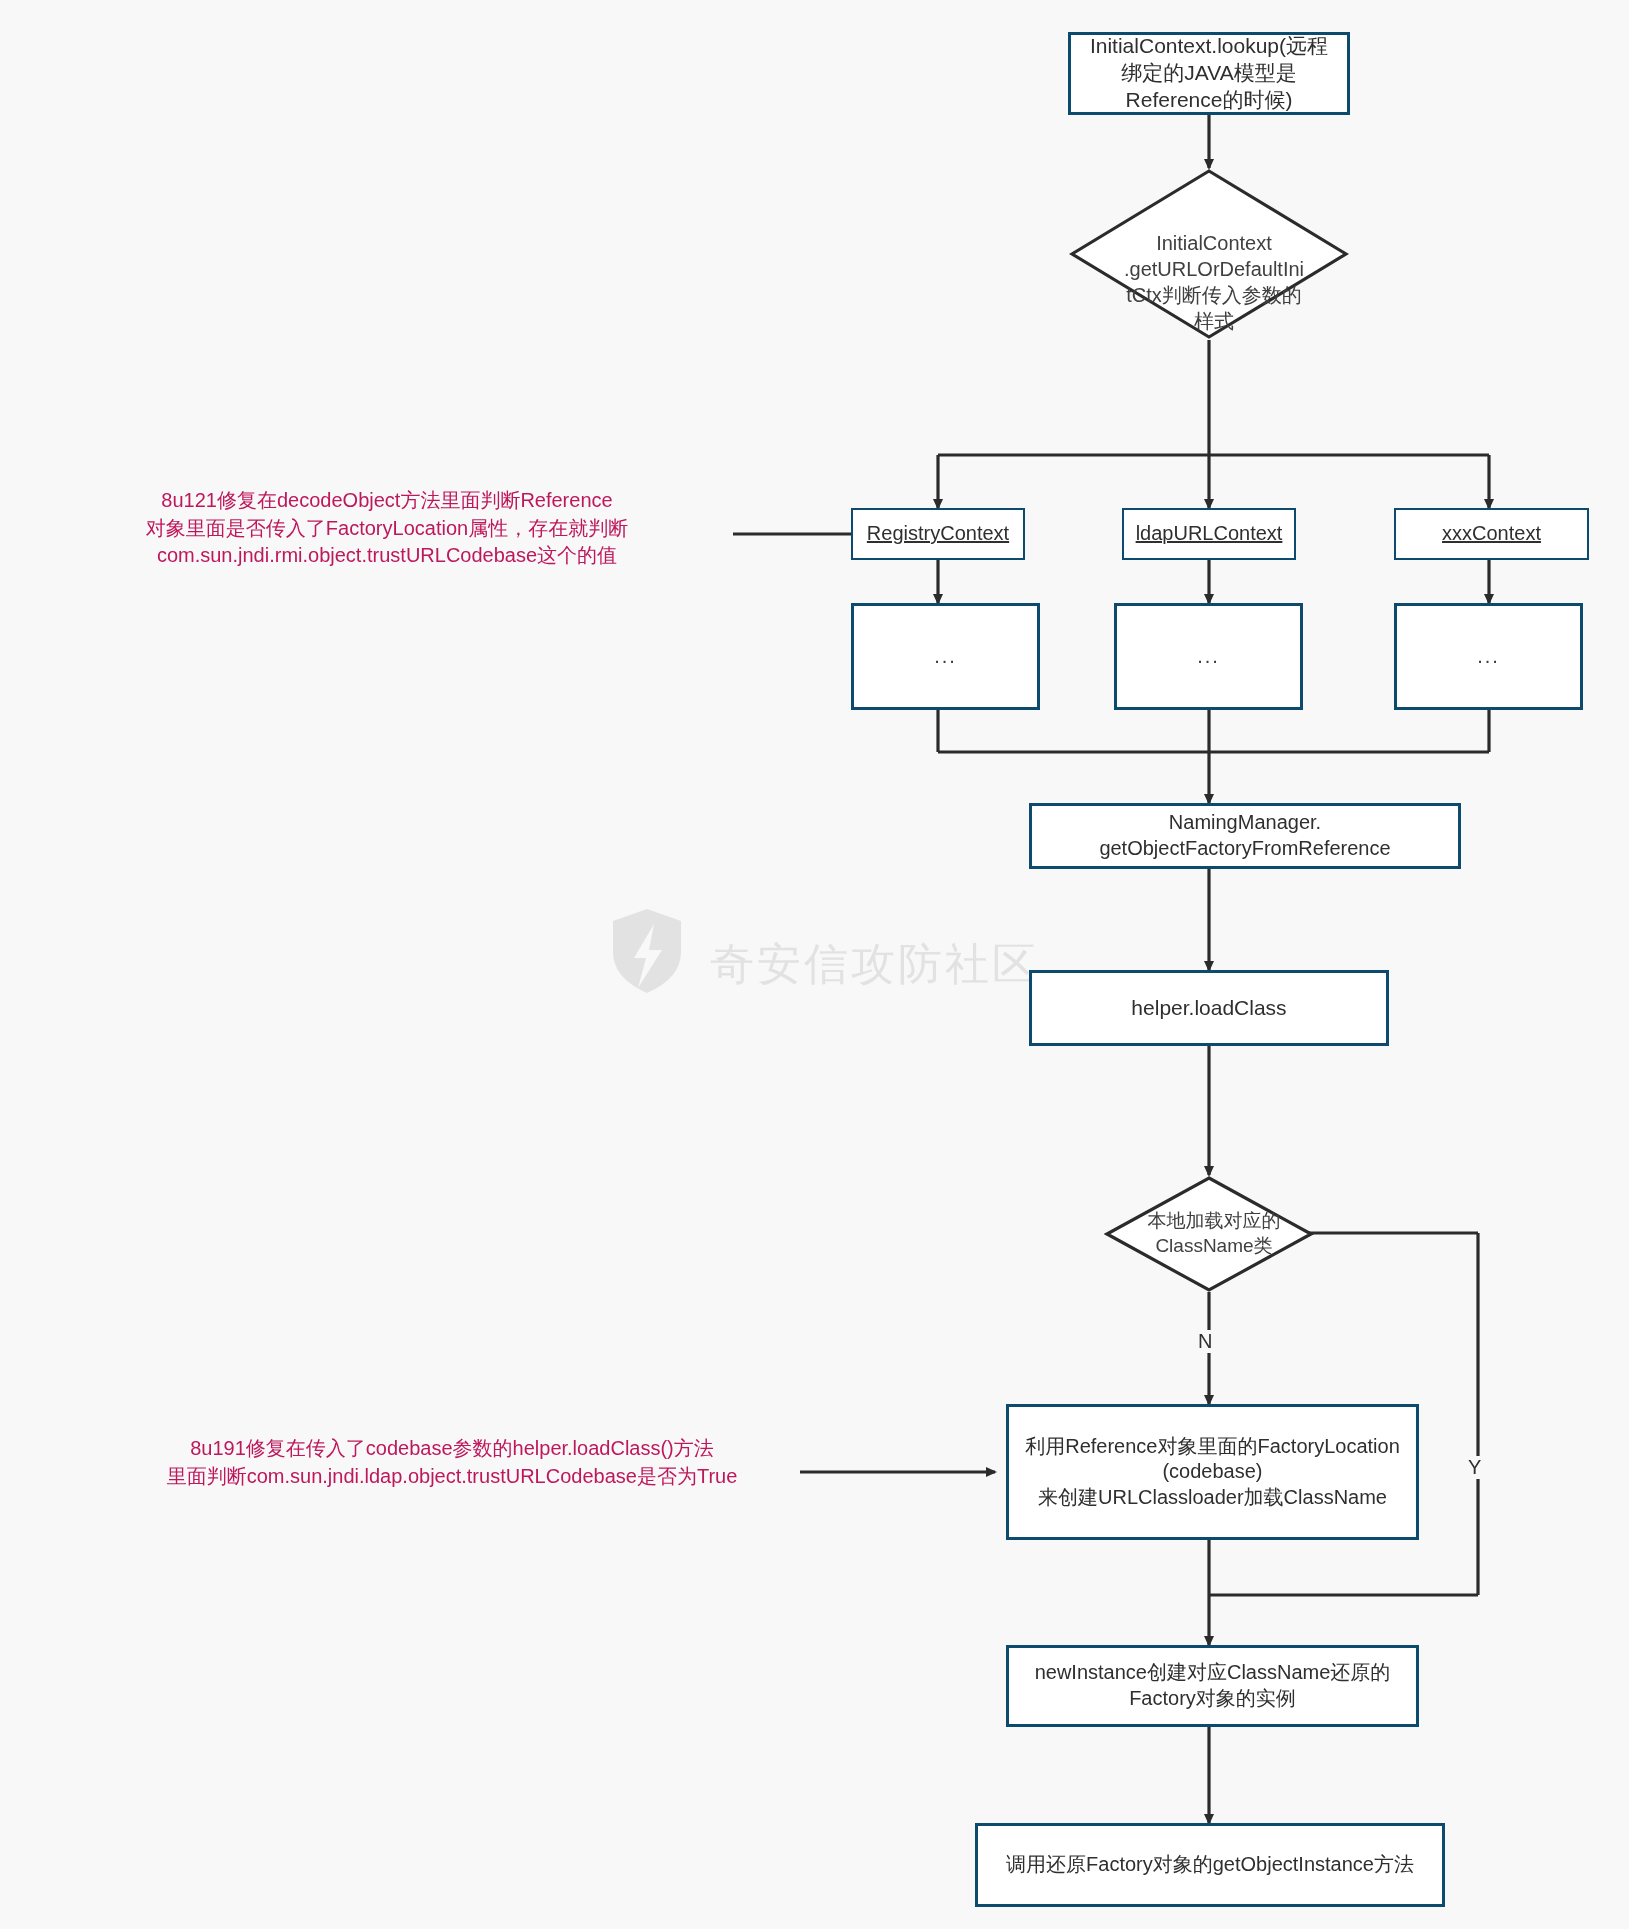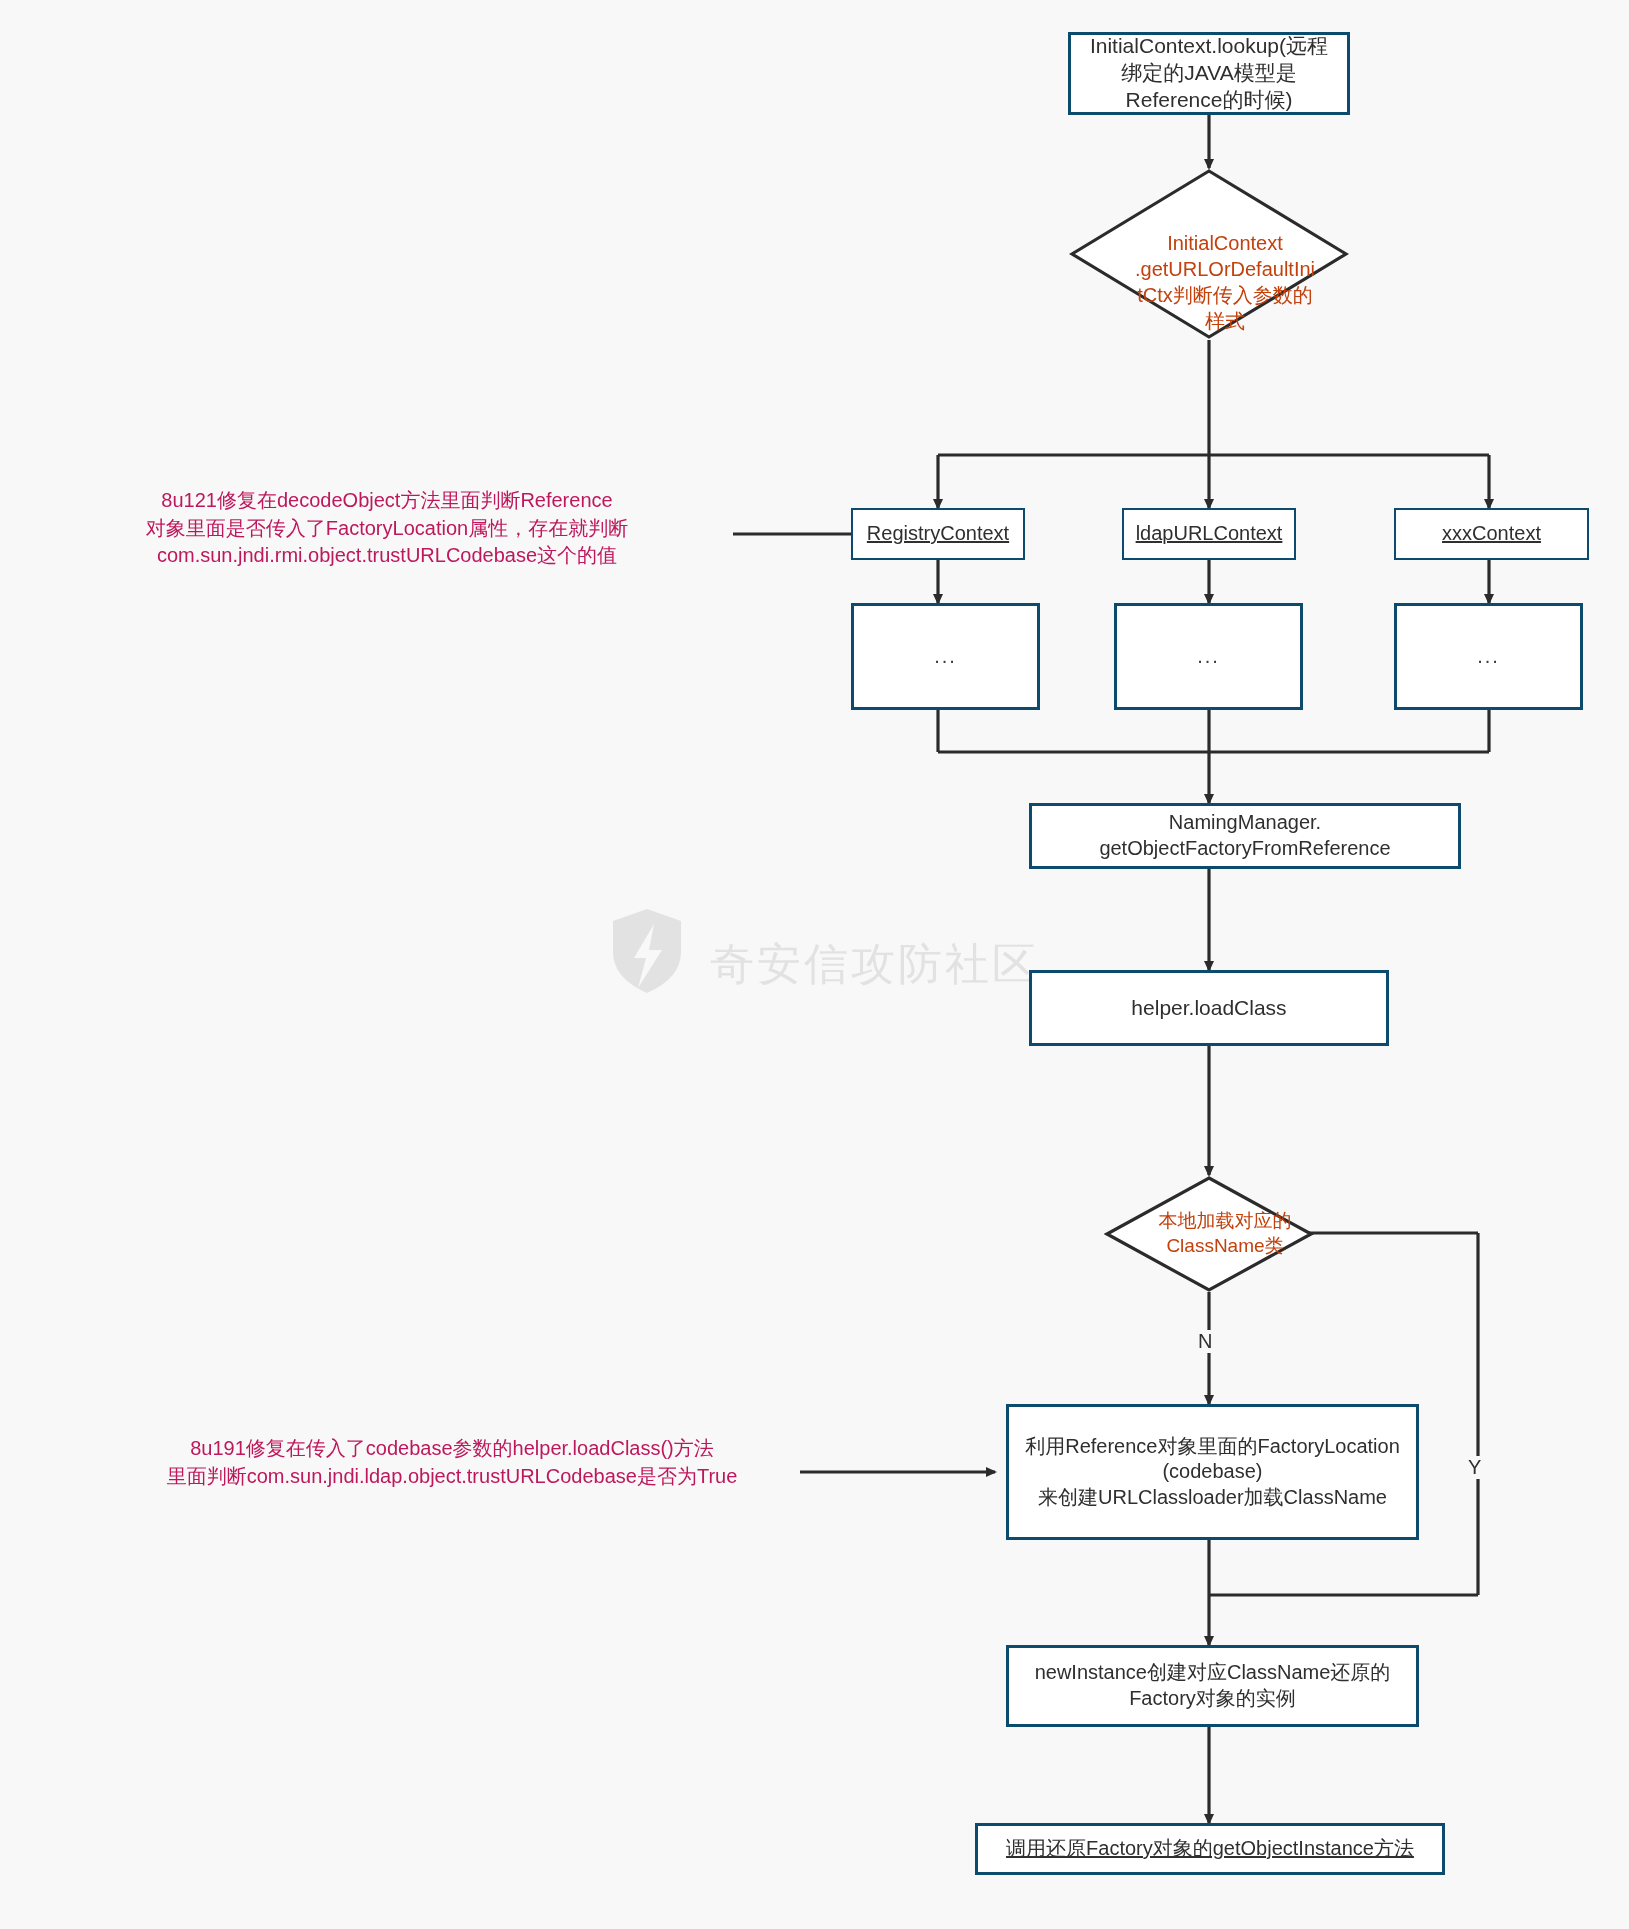--- a/index.html
+++ b/index.html
@@ -47,30 +47,30 @@
     position: absolute;
     z-index: 3;
   }
   .diamond-wrap svg {
     position: absolute;
     left: 0;
     top: 0;
   }
   .diamond-label {
     position: absolute;
-    left: 16px;
+    left: 5px;
     top: 0;
     width: 100%;
     height: 100%;
     display: flex;
     align-items: center;
     justify-content: center;
     text-align: center;
     white-space: pre-line;
-    color: #c2410c;
+    color: #404040;
     line-height: 1.3;
   }
   .annotation {
     position: absolute;
     color: #be185d;
     text-align: center;
     white-space: pre-line;
     line-height: 1.38;
     z-index: 4;
   }
@@ -202,21 +202,21 @@
 ClassName类</div>
   </div>
 
   <div class="node" style="left:1006px; top:1404px; width:413px; height:136px; font-size:20px;">利用Reference对象里面的FactoryLocation
 (codebase)
 来创建URLClassloader加载ClassName</div>
 
   <div class="node" style="left:1006px; top:1645px; width:413px; height:82px; font-size:20px;">newInstance创建对应ClassName还原的
 Factory对象的实例</div>
 
-  <div class="node" style="left:975px; top:1823px; width:470px; height:52px; font-size:20px;text-decoration:underline;">调用还原Factory对象的getObjectInstance方法</div>
+  <div class="node" style="left:975px; top:1823px; width:470px; height:84px; font-size:20px;">调用还原Factory对象的getObjectInstance方法</div>
 
   <div class="edge-label" style="left:1196px; top:1330px; font-size:20px;">N</div>
 
   <div class="edge-label" style="left:1466px; top:1456px; font-size:20px;">Y</div>
 
   <div class="annotation" style="left:78px; top:487px; width:618px; font-size:20px;">8u121修复在decodeObject方法里面判断Reference
 对象里面是否传入了FactoryLocation属性，存在就判断
 com.sun.jndi.rmi.object.trustURLCodebase这个的值</div>
 
   <div class="annotation" style="left:92px; top:1435px; width:720px; font-size:20px;">8u191修复在传入了codebase参数的helper.loadClass()方法

